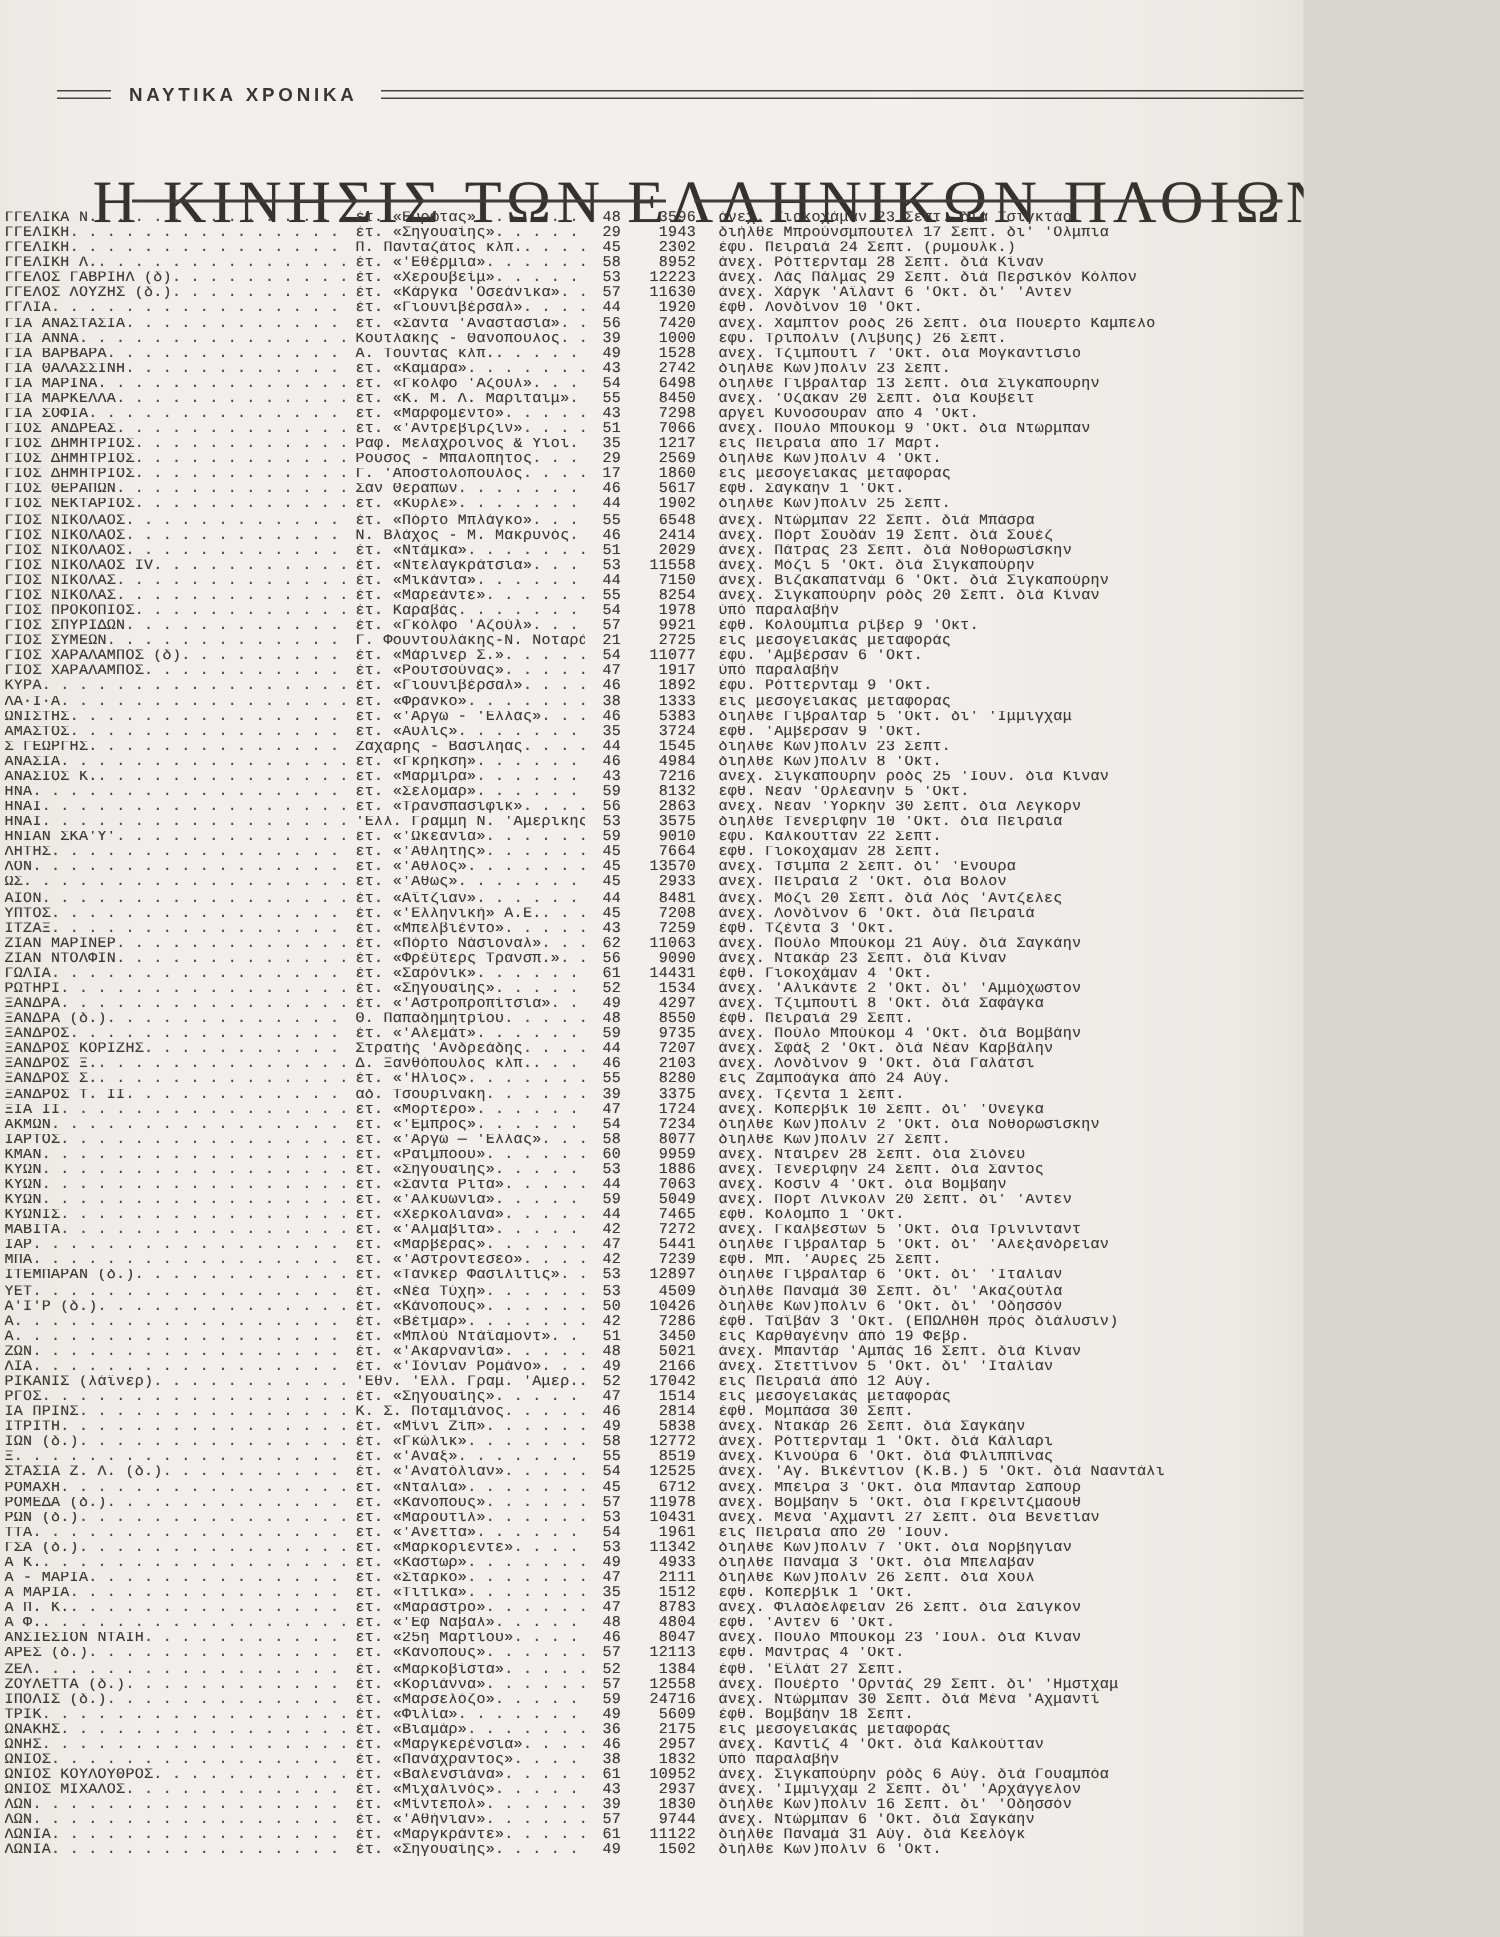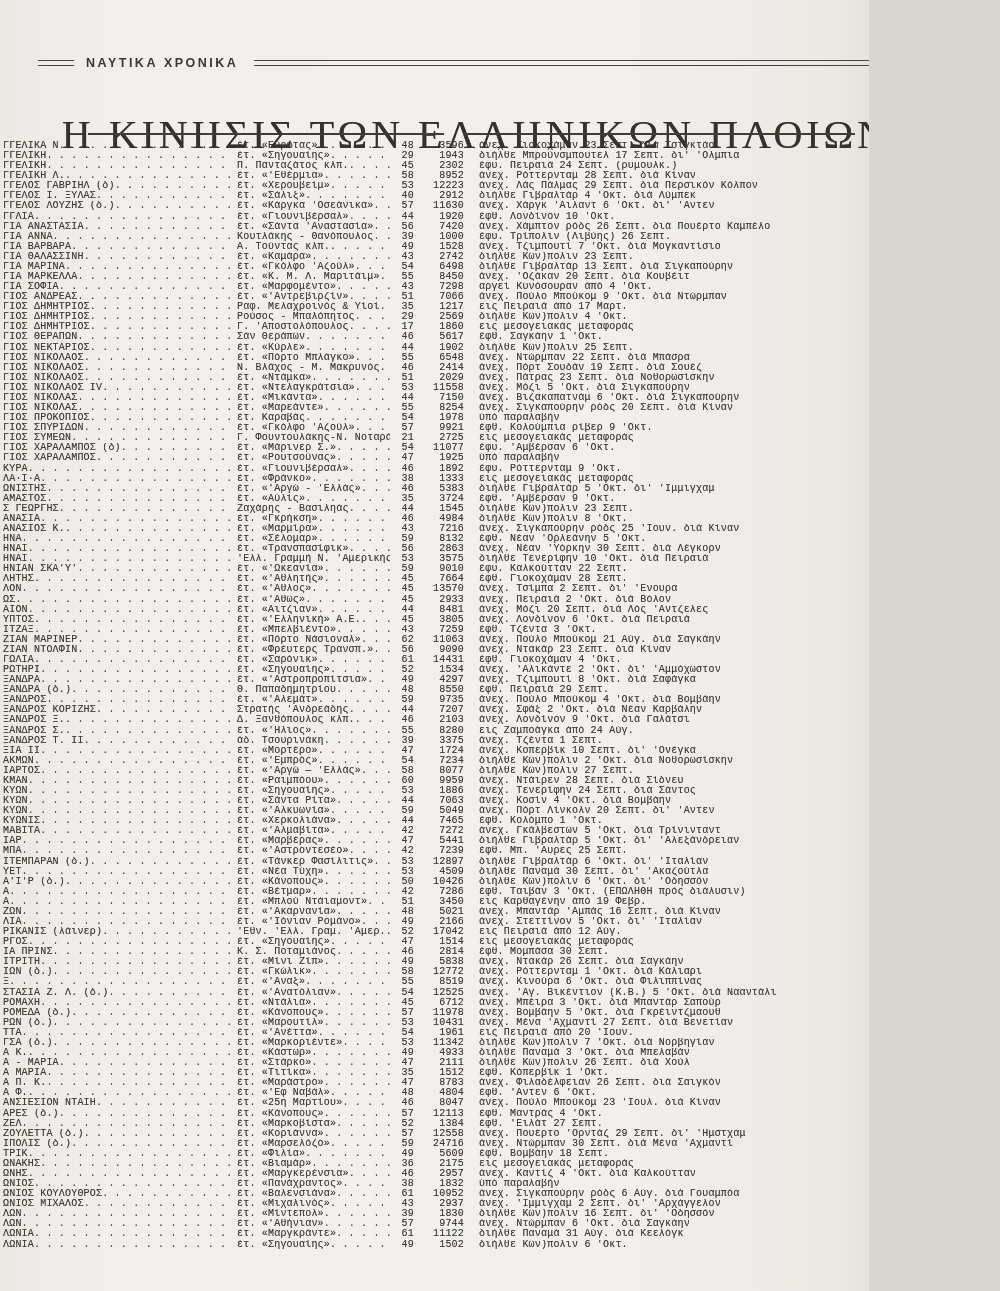--- a/index.html
+++ b/index.html
@@ -139,33 +139,20 @@
         </span>
     <span class="c-owner">
           <span class="ow">έτ. «Χερουβείμ»</span>
           <span class="lead"></span>
         </span>
     <span class="c-year">53</span>
     <span class="c-tons">12223</span>
     <span class="c-status">άνεχ. Λάς Πάλμας 29 Σεπτ. διά Περσικόν Κόλπον</span>
   </div>
 
-  <div class="row">
-    <span class="c-name">
-          <span class="nm">ΓΓΕΛΟΣ Ι. ΞΥΛΑΣ</span>
-          <span class="lead"></span>
-        </span>
-    <span class="c-owner">
-          <span class="ow">έτ. «Σάλιξ»</span>
-          <span class="lead"></span>
-        </span>
-    <span class="c-year">40</span>
-    <span class="c-tons">2912</span>
-    <span class="c-status">διήλθε Γιβραλτάρ 4 'Οκτ. διά Λύμπεκ</span>
-  </div>
 
   <div class="row">
     <span class="c-name">
           <span class="nm">ΓΓΕΛΟΣ ΛΟΥΖΗΣ (δ.)</span>
           <span class="lead"></span>
         </span>
     <span class="c-owner">
           <span class="ow">έτ. «Κάργκα 'Οσεάνικα»</span>
           <span class="lead"></span>
         </span>
@@ -514,21 +501,21 @@
   <div class="row">
     <span class="c-name">
           <span class="nm">ΓΙΟΣ ΧΑΡΑΛΑΜΠΟΣ</span>
           <span class="lead"></span>
         </span>
     <span class="c-owner">
           <span class="ow">έτ. «Ρουτσούνας»</span>
           <span class="lead"></span>
         </span>
     <span class="c-year">47</span>
-    <span class="c-tons">1925</span>
+    <span class="c-tons">1917</span>
     <span class="c-status">ύπό παραλαβήν</span>
   </div>
 
   <div class="row">
     <span class="c-name">
           <span class="nm">ΚΥΡΑ</span>
           <span class="lead"></span>
         </span>
     <span class="c-owner">
           <span class="ow">έτ. «Γιουνιβέρσαλ»</span>
@@ -739,21 +726,21 @@
   <div class="row">
     <span class="c-name">
           <span class="nm">ΥΠΤΟΣ</span>
           <span class="lead"></span>
         </span>
     <span class="c-owner">
           <span class="ow">έτ. «'Ελληνική» Α.Ε.</span>
           <span class="lead"></span>
         </span>
     <span class="c-year">45</span>
-    <span class="c-tons">3805</span>
+    <span class="c-tons">7208</span>
     <span class="c-status">άνεχ. Λονδίνον 6 'Οκτ. διά Πειραιά</span>
   </div>
 
   <div class="row">
     <span class="c-name">
           <span class="nm">ΙΤΖΑΞ</span>
           <span class="lead"></span>
         </span>
     <span class="c-owner">
           <span class="ow">έτ. «Μπελβιέντο»</span>

